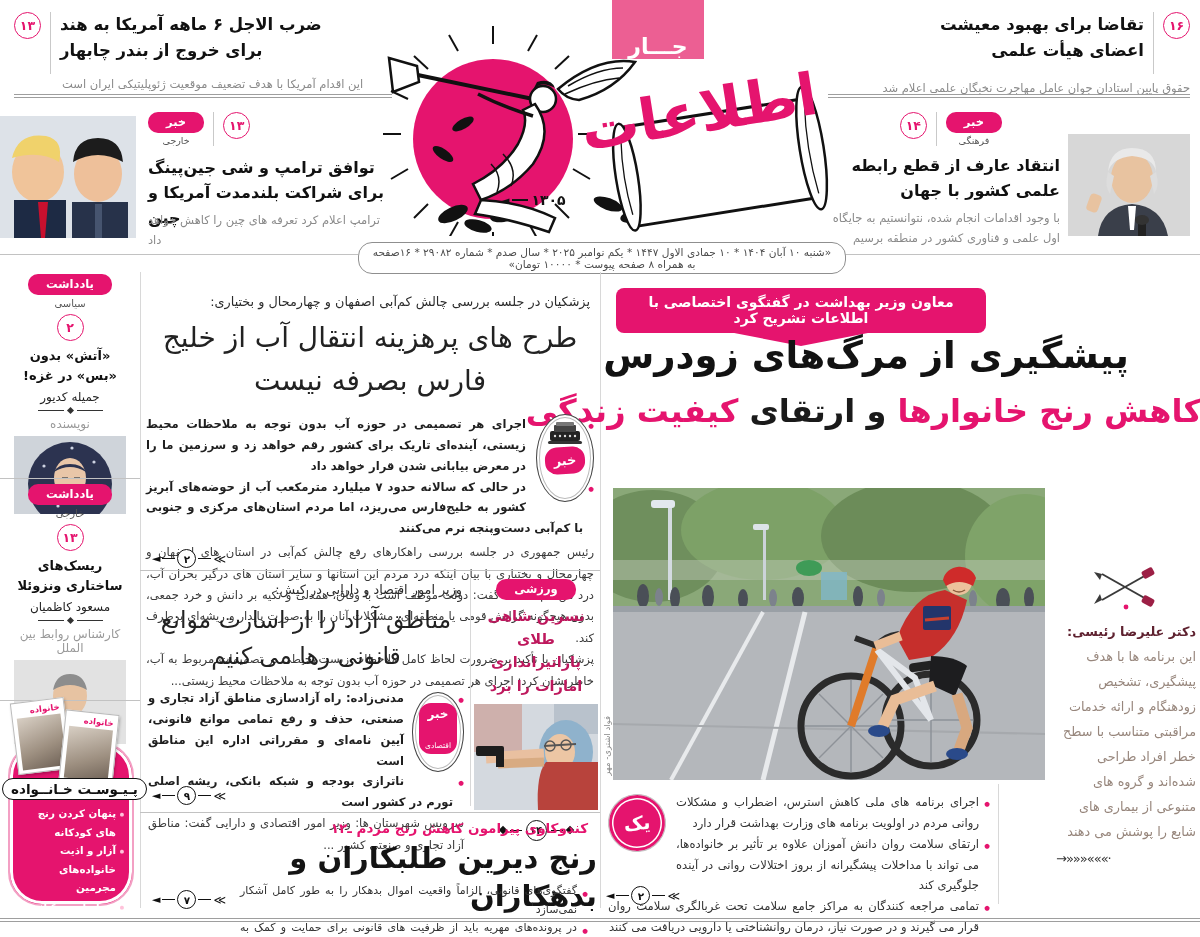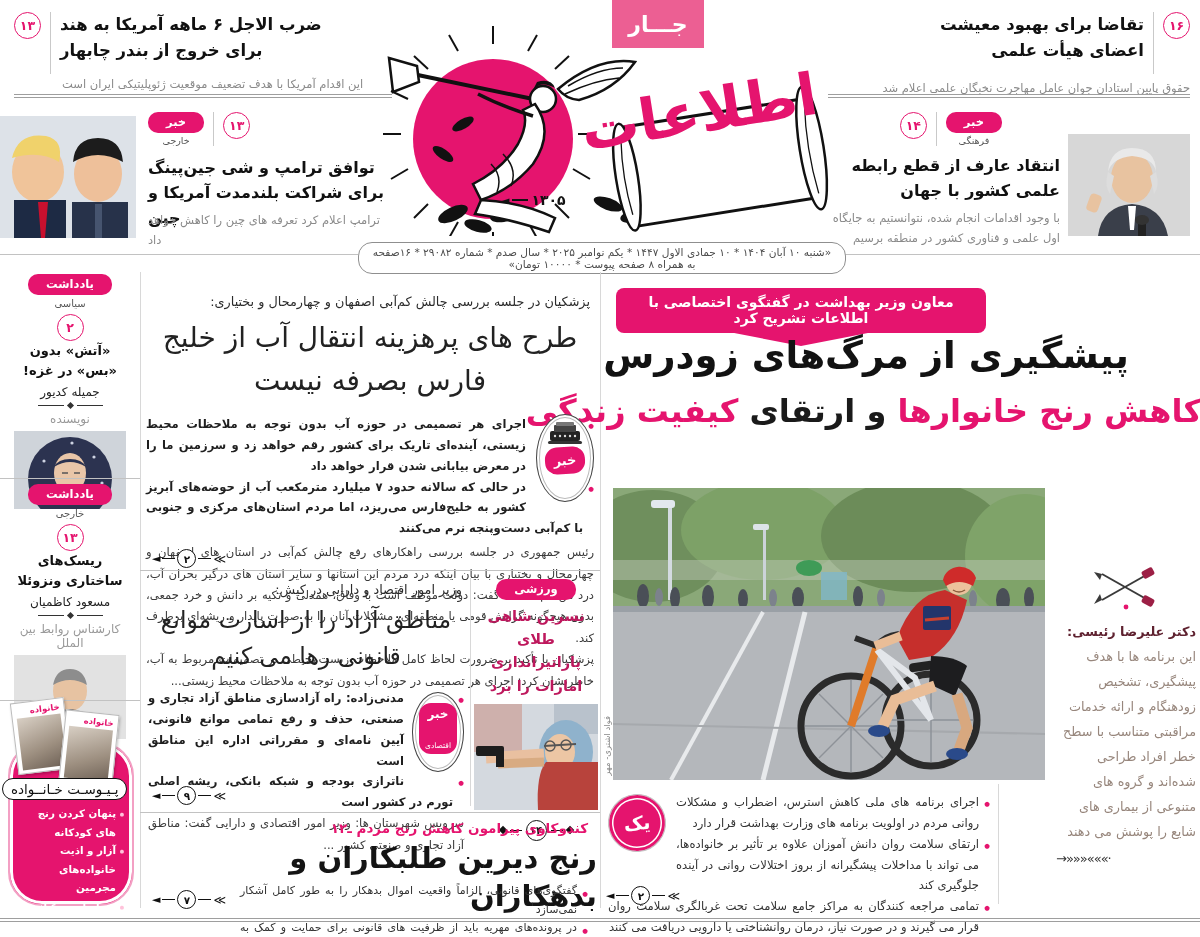--- a/index.html
+++ b/index.html
@@ -39,31 +39,31 @@
         box-shadow:inset 0 0 0 2px #fff,inset 0 0 0 3px #bbb}
   .stamp-pink{background:#e5146e;color:#fff;font-weight:bold;border-radius:12px;
         width:40px;text-align:center;padding:6px 2px}
   .stamp-yek{width:58px;height:58px;border-radius:50%;background:#e5146e;border:1.5px solid #c4c4c4;
         box-shadow:inset 0 0 0 3px #e5146e,inset 0 0 0 4.5px #fff;
         display:flex;align-items:center;justify-content:center;color:#fff;font-weight:bold;font-size:19px;
         transform:rotate(-6deg)}
   
   .note{display:flex;flex-direction:column;align-items:center;text-align:center}
   .note .secname{font-size:10px;color:#555;margin-top:3px}
-  .note .ntitle{font-weight:bold;font-size:13px;color:#111;line-height:1.5}
+  .note .ntitle{font-weight:bold;font-size:13px;color:#111;margin-top:5px;line-height:1.5}
   .note .author{font-size:12px;color:#222;margin-top:5px}
   .orn{display:flex;align-items:center;gap:4px;margin-top:4px}
   .orn .l{width:26px;height:1px;background:#333}
   .orn .d{width:5px;height:5px;background:#333;transform:rotate(45deg)}
   .role{font-size:12px;color:#9a9a9a;margin-top:4px}
   
   .fam-box{position:absolute;background:#e5146e;border-radius:34px;border:2px solid #f3a0c4;
         box-shadow:0 0 0 3px #fff inset}
   .fam-title{position:absolute;background:#fff;border:1.7px solid #111;border-radius:11px;
-        font-weight:normal;font-size:13.5px;color:#111;padding:2px 8px;white-space:nowrap}
+        font-weight:bold;font-size:13.5px;color:#111;padding:2px 8px;white-space:nowrap}
   .fam-item{position:relative;color:#fff;font-weight:bold;font-size:10.3px;line-height:1.8;
         padding-right:8px;text-align:right}
   .fam-item::before{content:"●";position:absolute;right:0;top:6px;font-size:5px;color:#ffc2da}
   .cover{position:absolute;width:54px;height:72px;background:#fff;border:1px solid #bbb;
         box-shadow:1px 2px 3px rgba(0,0,0,.25);padding:3px 4px}
   .cover .cv-name{display:block;color:#e5146e;font-weight:bold;font-size:8.5px;text-align:right}
   .cover .cv-img{margin-top:2px;height:52px;background:linear-gradient(160deg,#d8cfc4,#9d8f80 60%,#6e6156)}
   
   .ribbon{position:absolute;background:#e5146e;color:#fff;font-weight:bold;font-size:14px;
         text-align:center;border-radius:8px;padding:6px 10px 7px}
@@ -87,22 +87,22 @@
   .sport-title{font-weight:bold;font-size:14.5px;line-height:1.6;color:#be185d;text-align:center}
   .page-arrow{display:flex;align-items:center;justify-content:center;gap:4px;direction:ltr}
   .page-arrow .dm{width:6px;height:6px;background:#111;transform:rotate(45deg)}
   .page-arrow .ln{width:12px;height:1.3px;background:#111}
 </style>
 </head>
 <body>
 
 <div class="page">
 
-  <div class="abs" style="left:612px;top:0;width:92px;height:48px;background:#ec5f93;color:#fff;font-weight:bold;
-              font-size:22px;display:flex;align-items:center;justify-content:center;z-index:1">
+  <div class="abs" style="left:612px;top:0;width:92px;height:59px;background:#ec5f93;color:#fff;font-weight:bold;
+              font-size:22px;display:flex;align-items:flex-end;justify-content:center;z-index:1">
       <span>جـــار</span>
     </div>
 
   <div class="abs" style="left:383px;top:4px;width:452px;height:232px;z-index:2">
     <svg width="452" height="232" viewBox="0 0 452 232">
       <g stroke="#111" stroke-width="2">
         <line x1="110" y1="40" x2="110" y2="22"></line>
           <line x1="75" y1="47" x2="66" y2="31"></line>
         <line x1="45" y1="65" x2="31" y2="52"></line>
           <line x1="25" y1="95" x2="8" y2="87"></line>

